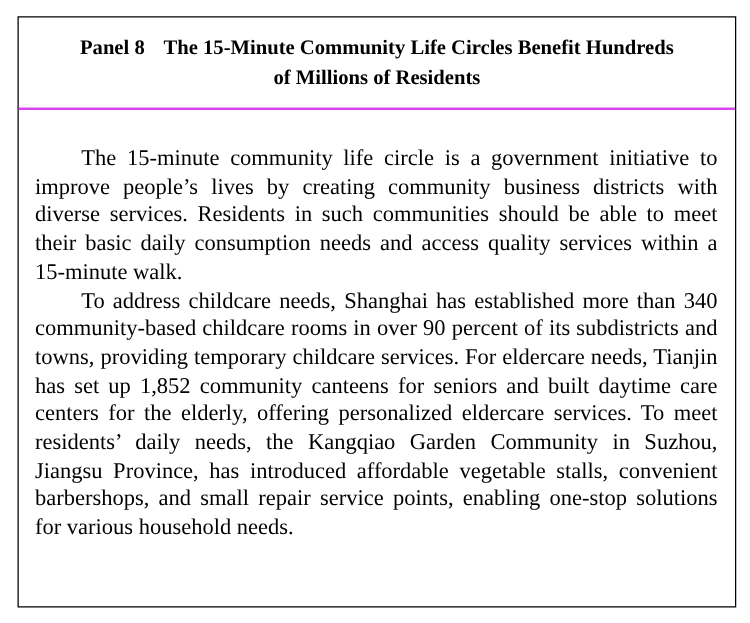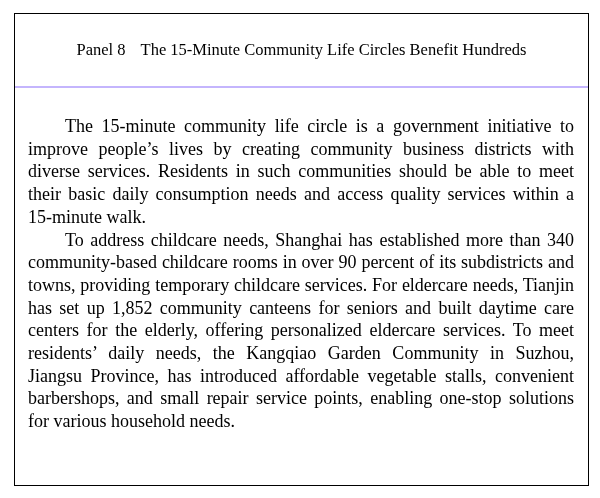--- a/index.html
+++ b/index.html
@@ -25,27 +25,27 @@
     left: 14px;
     top: 13px;
     width: 575px;
     height: 473px;
     border: 1.6px solid #000000;
     background: #ffffff;
   }
 
   .panel-title {
     height: 74px;
-    border-bottom: 2px solid #c4b5fd;
+    border-bottom: 2px solid #d946ef;
     display: flex;
     flex-direction: column;
     justify-content: center;
     align-items: center;
     text-align: center;
-    font-weight: normal;
+    font-weight: bold;
     font-size: 16.5px;
     line-height: 24.5px;
   }
 
   .panel-title .title-line1 .panel-label {
     display: inline-block;
     margin-right: 15px;
   }
 
   .panel-body {
@@ -63,20 +63,21 @@
 </head>
 <body>
 
 <div class="page">
   <div class="panel">
 
     <div class="panel-title">
       <div class="title-line1">
         <span class="panel-label">Panel 8</span><span>The 15-Minute Community Life Circles Benefit Hundreds</span>
       </div>
+      <div class="title-line2">of Millions of Residents</div>
     </div>
 
     <div class="panel-body">
       <p>The 15-minute community life circle is a government initiative to improve people’s lives by creating community business districts with diverse services. Residents in such communities should be able to meet their basic daily consumption needs and access quality services within a 15-minute walk.</p>
       <p>To address childcare needs, Shanghai has established more than 340 community-based childcare rooms in over 90 percent of its subdistricts and towns, providing temporary childcare services. For eldercare needs, Tianjin has set up 1,852 community canteens for seniors and built daytime care centers for the elderly, offering personalized eldercare services. To meet residents’ daily needs, the Kangqiao Garden Community in Suzhou, Jiangsu Province, has introduced affordable vegetable stalls, convenient barbershops, and small repair service points, enabling one-stop solutions for various household needs.</p>
     </div>
 
   </div>
 </div>
 

